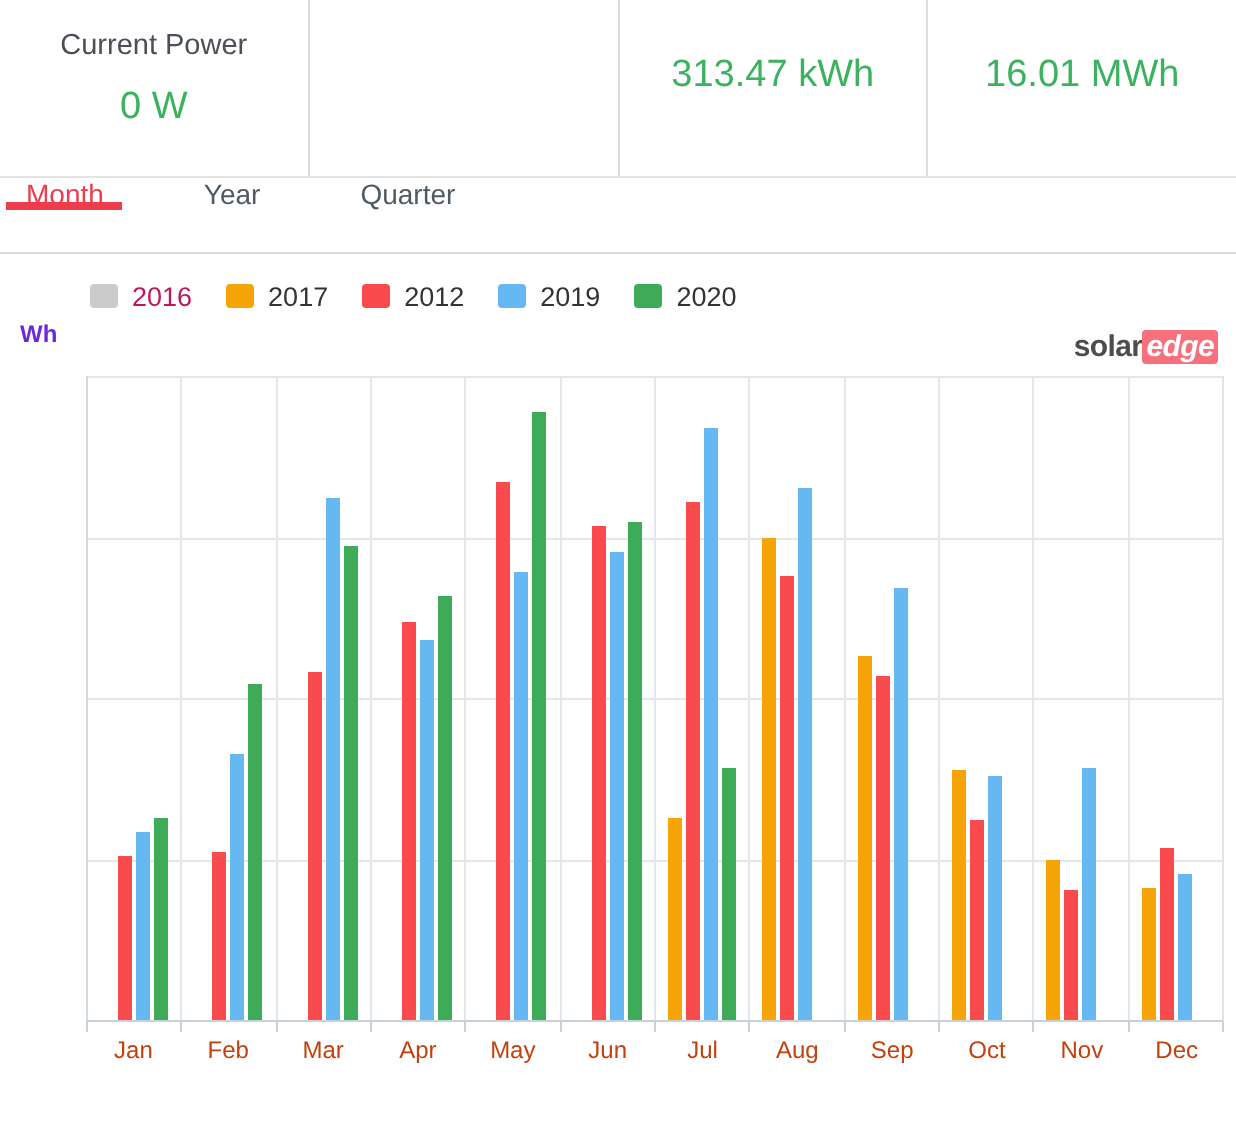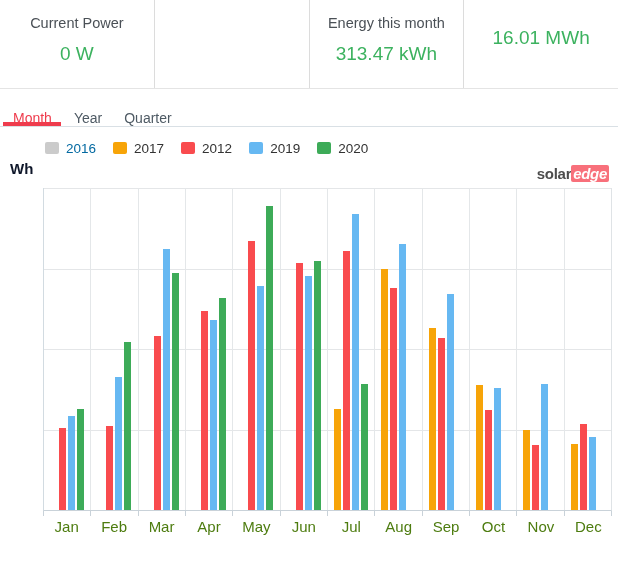--- a/index.html
+++ b/index.html
@@ -7,68 +7,67 @@
   .page{width:618px;height:472px;background:#fff;position:relative;}
 
   
   .stats{display:flex;height:88px;border-bottom:1px solid #e4e4e4;}
   .card{flex:1;text-align:center;padding-top:15px;}
   .card + .card{border-left:1px solid #dcdcdc;}
   .card-label{font-size:14.5px;color:#4a5056;}
   .card-value{font-size:19px;color:#3cb25f;margin-top:12px;}
 
   
-  .tabs{height:37px;border-bottom:1px solid #d9e0e5;display:flex;align-items:flex-end;padding-left:2px;position:relative;}
+  .tabs{height:37px;border-bottom:1px solid #d9e0e5;display:flex;align-items:flex-start;padding-left:2px;position:relative;gap:28px;}
   .tab{padding:0 11px;font-size:14px;color:#4e5a64;display:flex;align-items:center;position:relative;cursor:pointer;}
   .tab.active{color:#ef3c4d;}
   .tab-underline{position:absolute;left:1px;right:2px;bottom:0;height:4px;background:#ef3c4d;}
 
   
   .legend{display:flex;align-items:center;margin:11px 0 0 45px;height:20px;}
   .legend-item{display:flex;align-items:center;margin-right:17px;cursor:pointer;}
   .swatch{width:14px;height:12px;border-radius:2px;margin-right:7px;}
   .legend-label{font-size:13.5px;color:#333;}
-  .legend-item.disabled .legend-label{color:#0369a1;}
+  .legend-item.disabled .legend-label{color:#be185d;}
 
   
   .meta{position:relative;height:30px;}
-  .wh{position:absolute;left:10px;top:2px;font-size:15px;font-weight:600;color:#0f172a;}
+  .wh{position:absolute;left:10px;top:2px;font-size:12px;font-weight:600;color:#6d28d9;}
   .logo{position:absolute;right:9px;top:7px;font-size:15px;font-weight:700;color:#4d4d4d;letter-spacing:-0.3px;}
   .logo .edge{background:#f8707b;color:#fff;padding:0 2px;border-radius:2px;font-style:italic;}
 
   
   .plot{position:relative;margin:0 6px 0 43px;height:322px;
         border-left:1px solid #d2dbe1;border-right:1px solid #dfe3e6;border-bottom:1px solid #c9d2d9;}
   .ylabels{position:absolute;left:-43px;top:0;width:37px;height:100%;}
   .ytick{position:absolute;right:0;width:100%;text-align:right;font-size:12px;color:#5d6872;line-height:14px;}
   .hgrid{position:absolute;left:0;right:0;height:1px;background:#e4e6e8;}
   .slots{position:absolute;left:0;top:0;right:0;bottom:0;display:flex;}
   .slot{flex:1;display:flex;align-items:flex-end;justify-content:center;border-right:1px solid #e4e7e9;}
   .slot:last-child{border-right:none;}
   .bar{width:7px;margin:0 1px;}
   .bar.empty{visibility:hidden;height:0;}
   .tickrow{display:flex;height:5px;margin:0 6px 0 43px;border-left:1px solid #c9d2d9;}
   .tick-cell{flex:1;border-right:1px solid #c9d2d9;}
   .xlabels{display:flex;margin:0 6px 0 43px;}
-  .xlabel{flex:1;text-align:center;font-size:15px;color:#4d7c0f;padding-top:2px;}
+  .xlabel{flex:1;text-align:center;font-size:12px;color:#c2410c;padding-top:2px;}
 </style>
 </head>
 <body>
 
 <div class="page">
 
   <div class="stats">
     <div class="card">
       <div class="card-label">Current Power</div>
       <div class="card-value">0 W</div>
     </div>
     <div class="card">
     </div>
     <div class="card">
-      <div class="card-label">Energy this month</div>
       <div class="card-value">313.47 kWh</div>
     </div>
     <div class="card">
       <div class="card-value">16.01 MWh</div>
     </div>
   </div>
 
   <div class="tabs">
     <div class="tab active">
       <span>Month</span>

